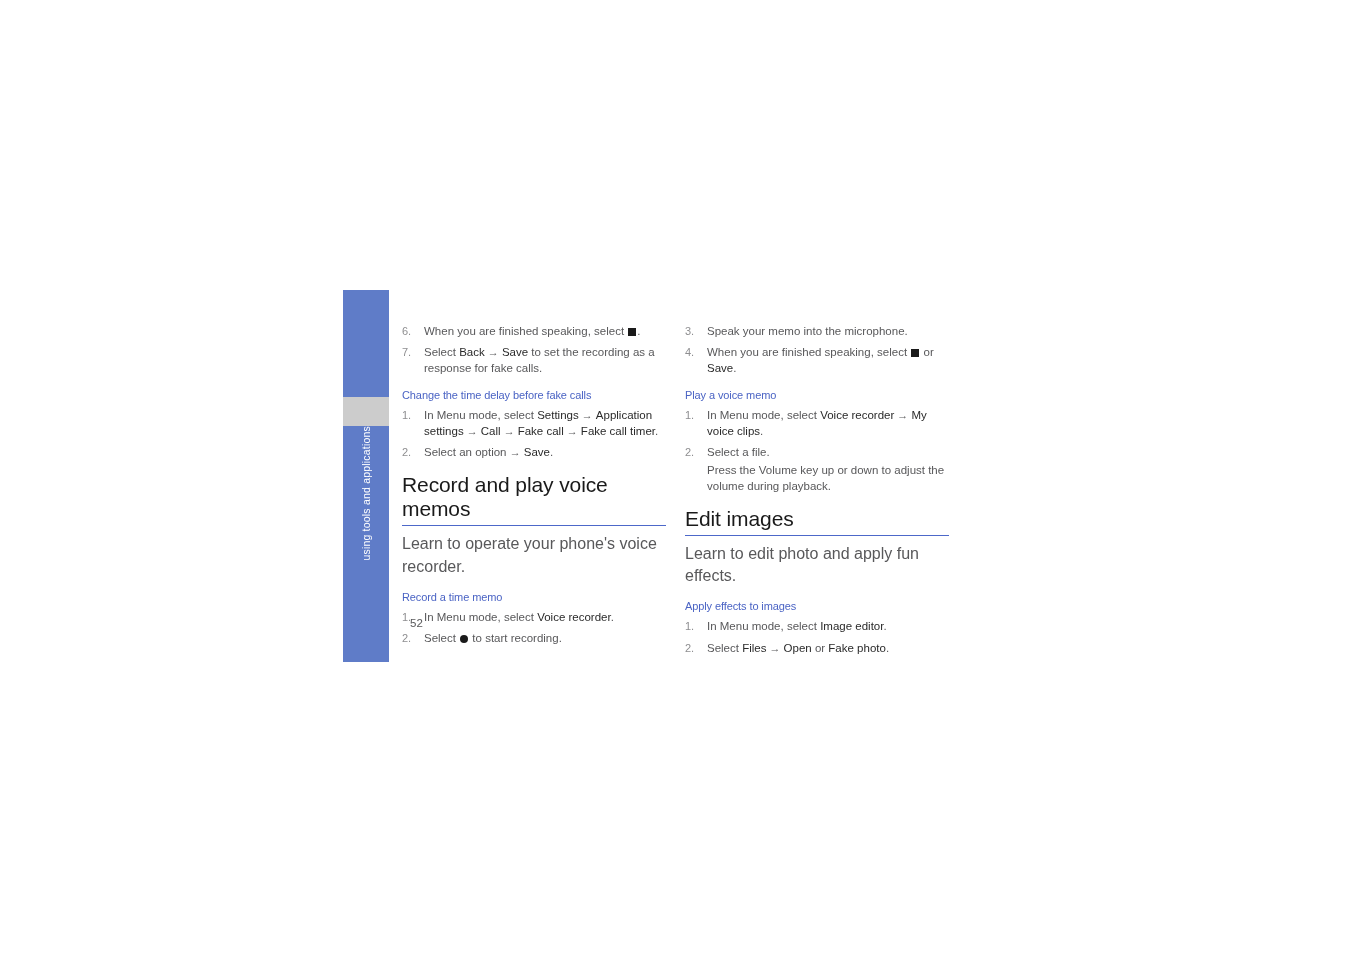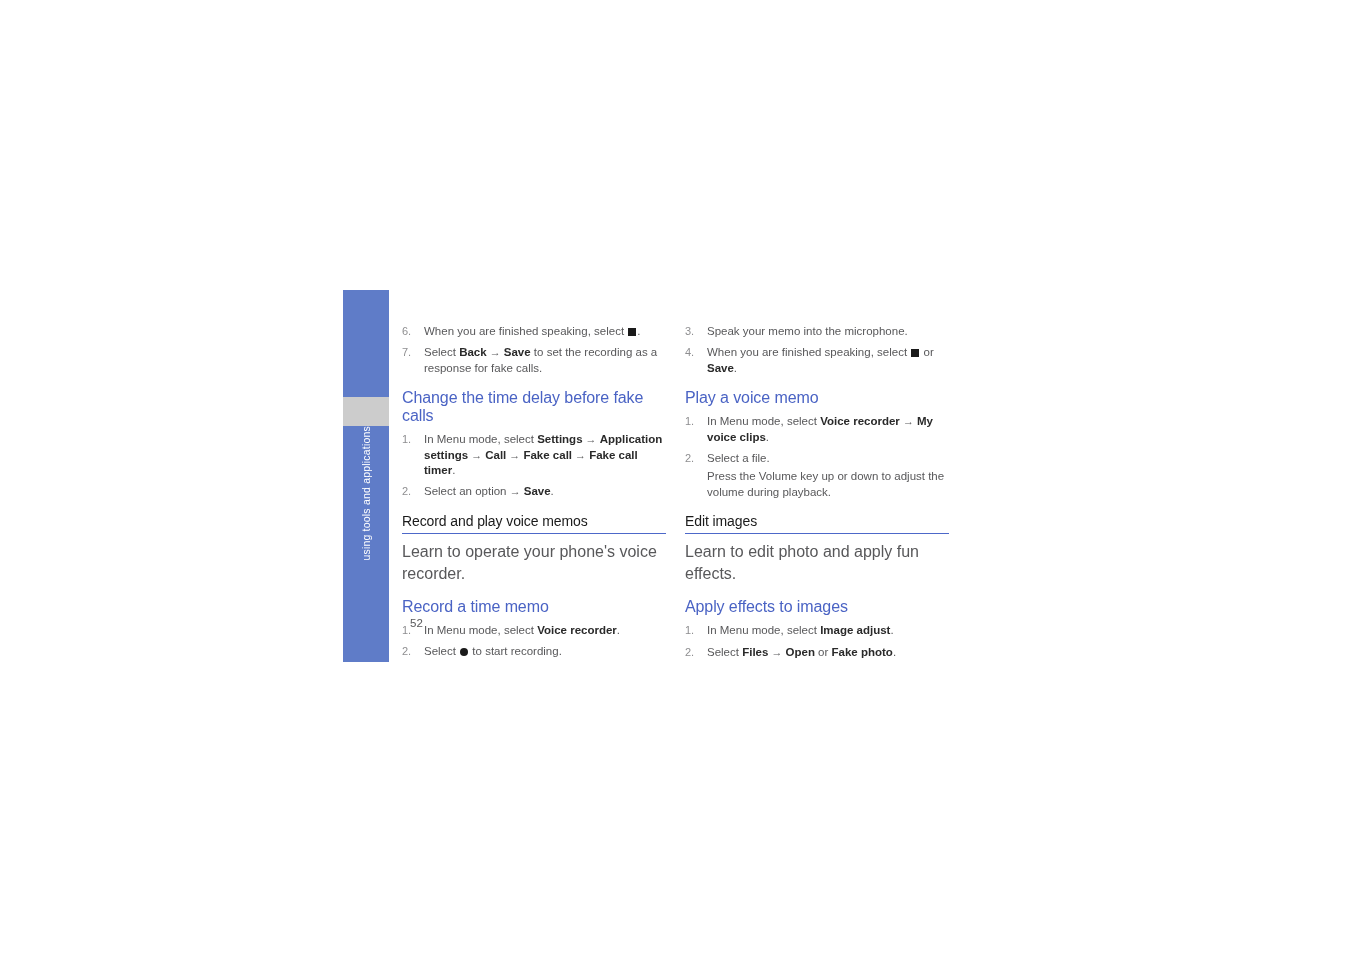--- a/index.html
+++ b/index.html
@@ -68,42 +68,42 @@
   
   .col {
     position: absolute;
     width: 264px;
   }
   #col-left  { left: 402px; top: 324px; }
   #col-right { left: 685px; top: 324px; }
 
   
   .sec-head {
-    font-size: 14px;
+    font-size: 21px;
     color: #1a1a1a;
     font-weight: normal;
     margin: 0;
     padding: 0 0 4px 0;
     letter-spacing: -0.1px;
   }
   .sec-rule {
     border: 0;
     border-top: 1.3px solid #4d68c9;
     margin: 0 0 7px 0;
     padding: 0;
   }
   .sec-rule.full { width: 264px; }
   .sec-intro {
     font-size: 16px;
     color: #58585a;
     margin: 0 0 13px 0;
     line-height: 1.38;
   }
   .sub-head {
-    font-size: 16px;
+    font-size: 11px;
     color: #4a63c4;
     font-weight: normal;
     margin: 0 0 7px 0;
     letter-spacing: -0.1px;
   }
 
   
   ol.steps {
     list-style: none;
     margin: 0 0 13px 0;
@@ -124,21 +124,21 @@
     top: 0;
     width: 16px;
     text-align: left;
     color: #8e8e90;
     font-size: 11px;
   }
   .step-sub {
     display: block;
     margin-top: 3px;
   }
-  b { color: #2a2a2a; font-weight: bold; margin-top: 34px; }
+  b { color: #2a2a2a; font-weight: normal; margin-top: 34px; }
   .arrow { font-size: 11px; color: #58585a; }
 
   
   .glyph-stop {
     display: inline-block;
     width: 8px;
     height: 8px;
     background: #1a1a1a;
     vertical-align: -0.5px;
     margin: 0 1px;
@@ -210,20 +210,20 @@
         <li><span class="num">1.</span>In Menu mode, select <b>Voice recorder</b><span class="arrow"> → </span><b>My voice clips</b>.</li>
         <li><span class="num">2.</span>Select a file.<span class="step-sub"></span>Press the Volume key up or down to adjust the volume during playback.</li>
       </ol>
 
     <h2 class="sec-head">Edit images</h2>
     <hr class="sec-rule full">
     <p class="sec-intro">Learn to edit photo and apply fun effects.</p>
 
     <h3 class="sub-head">Apply effects to images</h3>
     <ol class="steps">
-        <li><span class="num">1.</span>In Menu mode, select <b>Image adjust</b>.</li>
+        <li><span class="num">1.</span>In Menu mode, select <b>Image editor</b>.</li>
         <li><span class="num">2.</span>Select <b>Files</b><span class="arrow"> → </span><b>Open</b> or <b>Fake photo</b>.</li>
       </ol>
   </div>
 
   <div class="folio">52</div>
 
 </div>
 
 </body></html>

